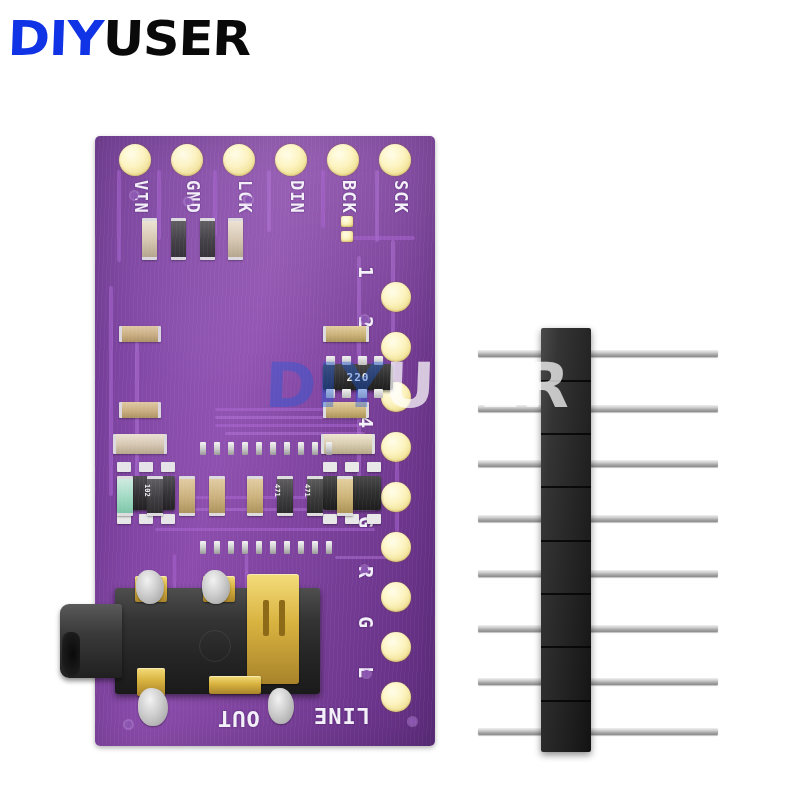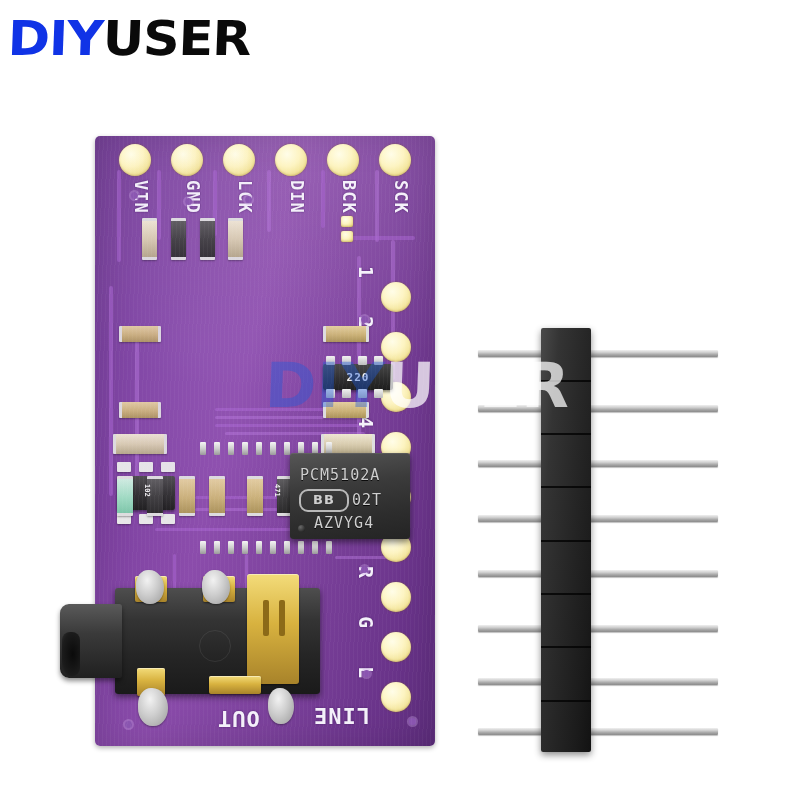--- a/index.html
+++ b/index.html
@@ -381,27 +381,20 @@
     <div class="icpin" style="left:119px;top:405px;"></div>
     <div class="icpin" style="left:133px;top:405px;"></div>
     <div class="icpin" style="left:147px;top:405px;"></div>
     <div class="icpin" style="left:161px;top:405px;"></div>
     <div class="icpin" style="left:175px;top:405px;"></div>
     <div class="icpin" style="left:189px;top:405px;"></div>
     <div class="icpin" style="left:203px;top:405px;"></div>
     <div class="icpin" style="left:217px;top:405px;"></div>
     <div class="icpin" style="left:231px;top:405px;"></div>
 
-    <div id="ic">
-      <div class="icline l1">PCM5102A</div>
-      <div id="ti">BB</div>
-      <div class="icline l3">02T</div>
-      <div class="icline l4">AZVYG4</div>
-      <div class="dimple"></div>
-    </div>
 
     <div class="sot" style="left:22px;top:340px;width:58px;height:34px;"></div>
     <div class="smd" style="left:22px;top:326px;width:14px;height:10px;background:#e8e8e8;border:none;"></div>
     <div class="smd" style="left:44px;top:326px;width:14px;height:10px;background:#e8e8e8;border:none;"></div>
     <div class="smd" style="left:66px;top:326px;width:14px;height:10px;background:#e8e8e8;border:none;"></div>
     <div class="smd" style="left:22px;top:378px;width:14px;height:10px;background:#e8e8e8;border:none;"></div>
     <div class="smd" style="left:44px;top:378px;width:14px;height:10px;background:#e8e8e8;border:none;"></div>
     <div class="smd" style="left:66px;top:378px;width:14px;height:10px;background:#e8e8e8;border:none;"></div>
 
     <div class="sot" style="left:228px;top:340px;width:58px;height:34px;"></div>

